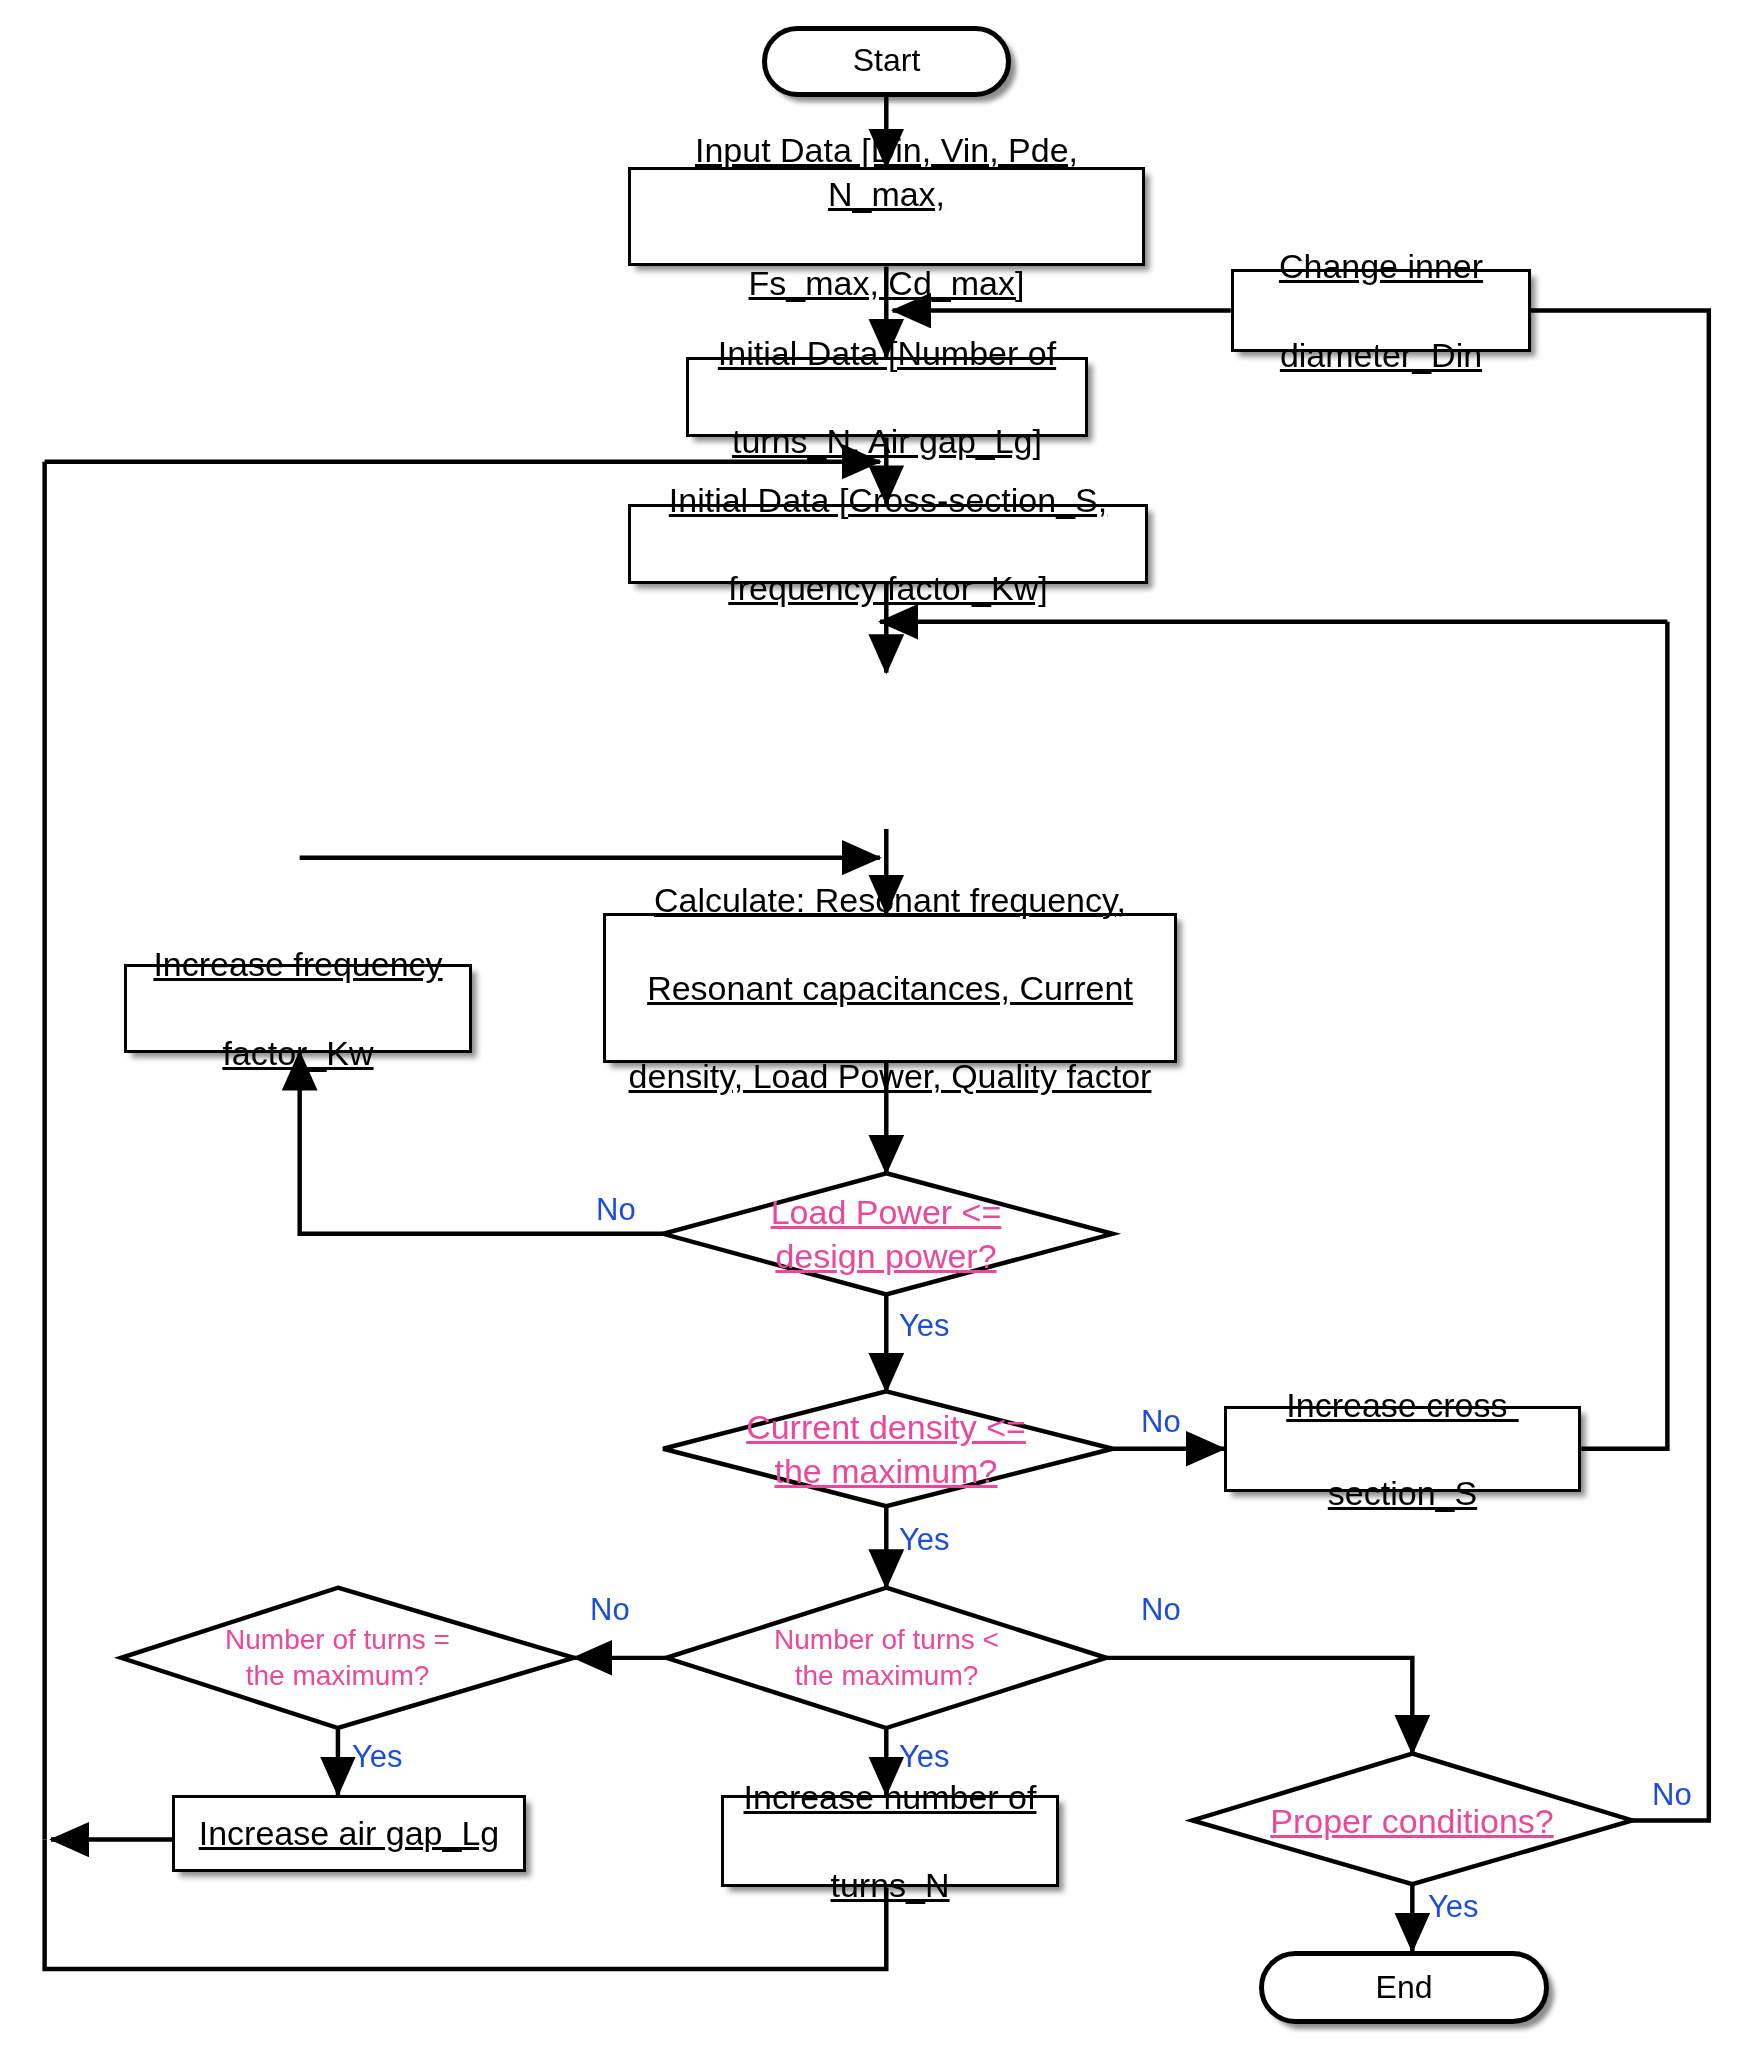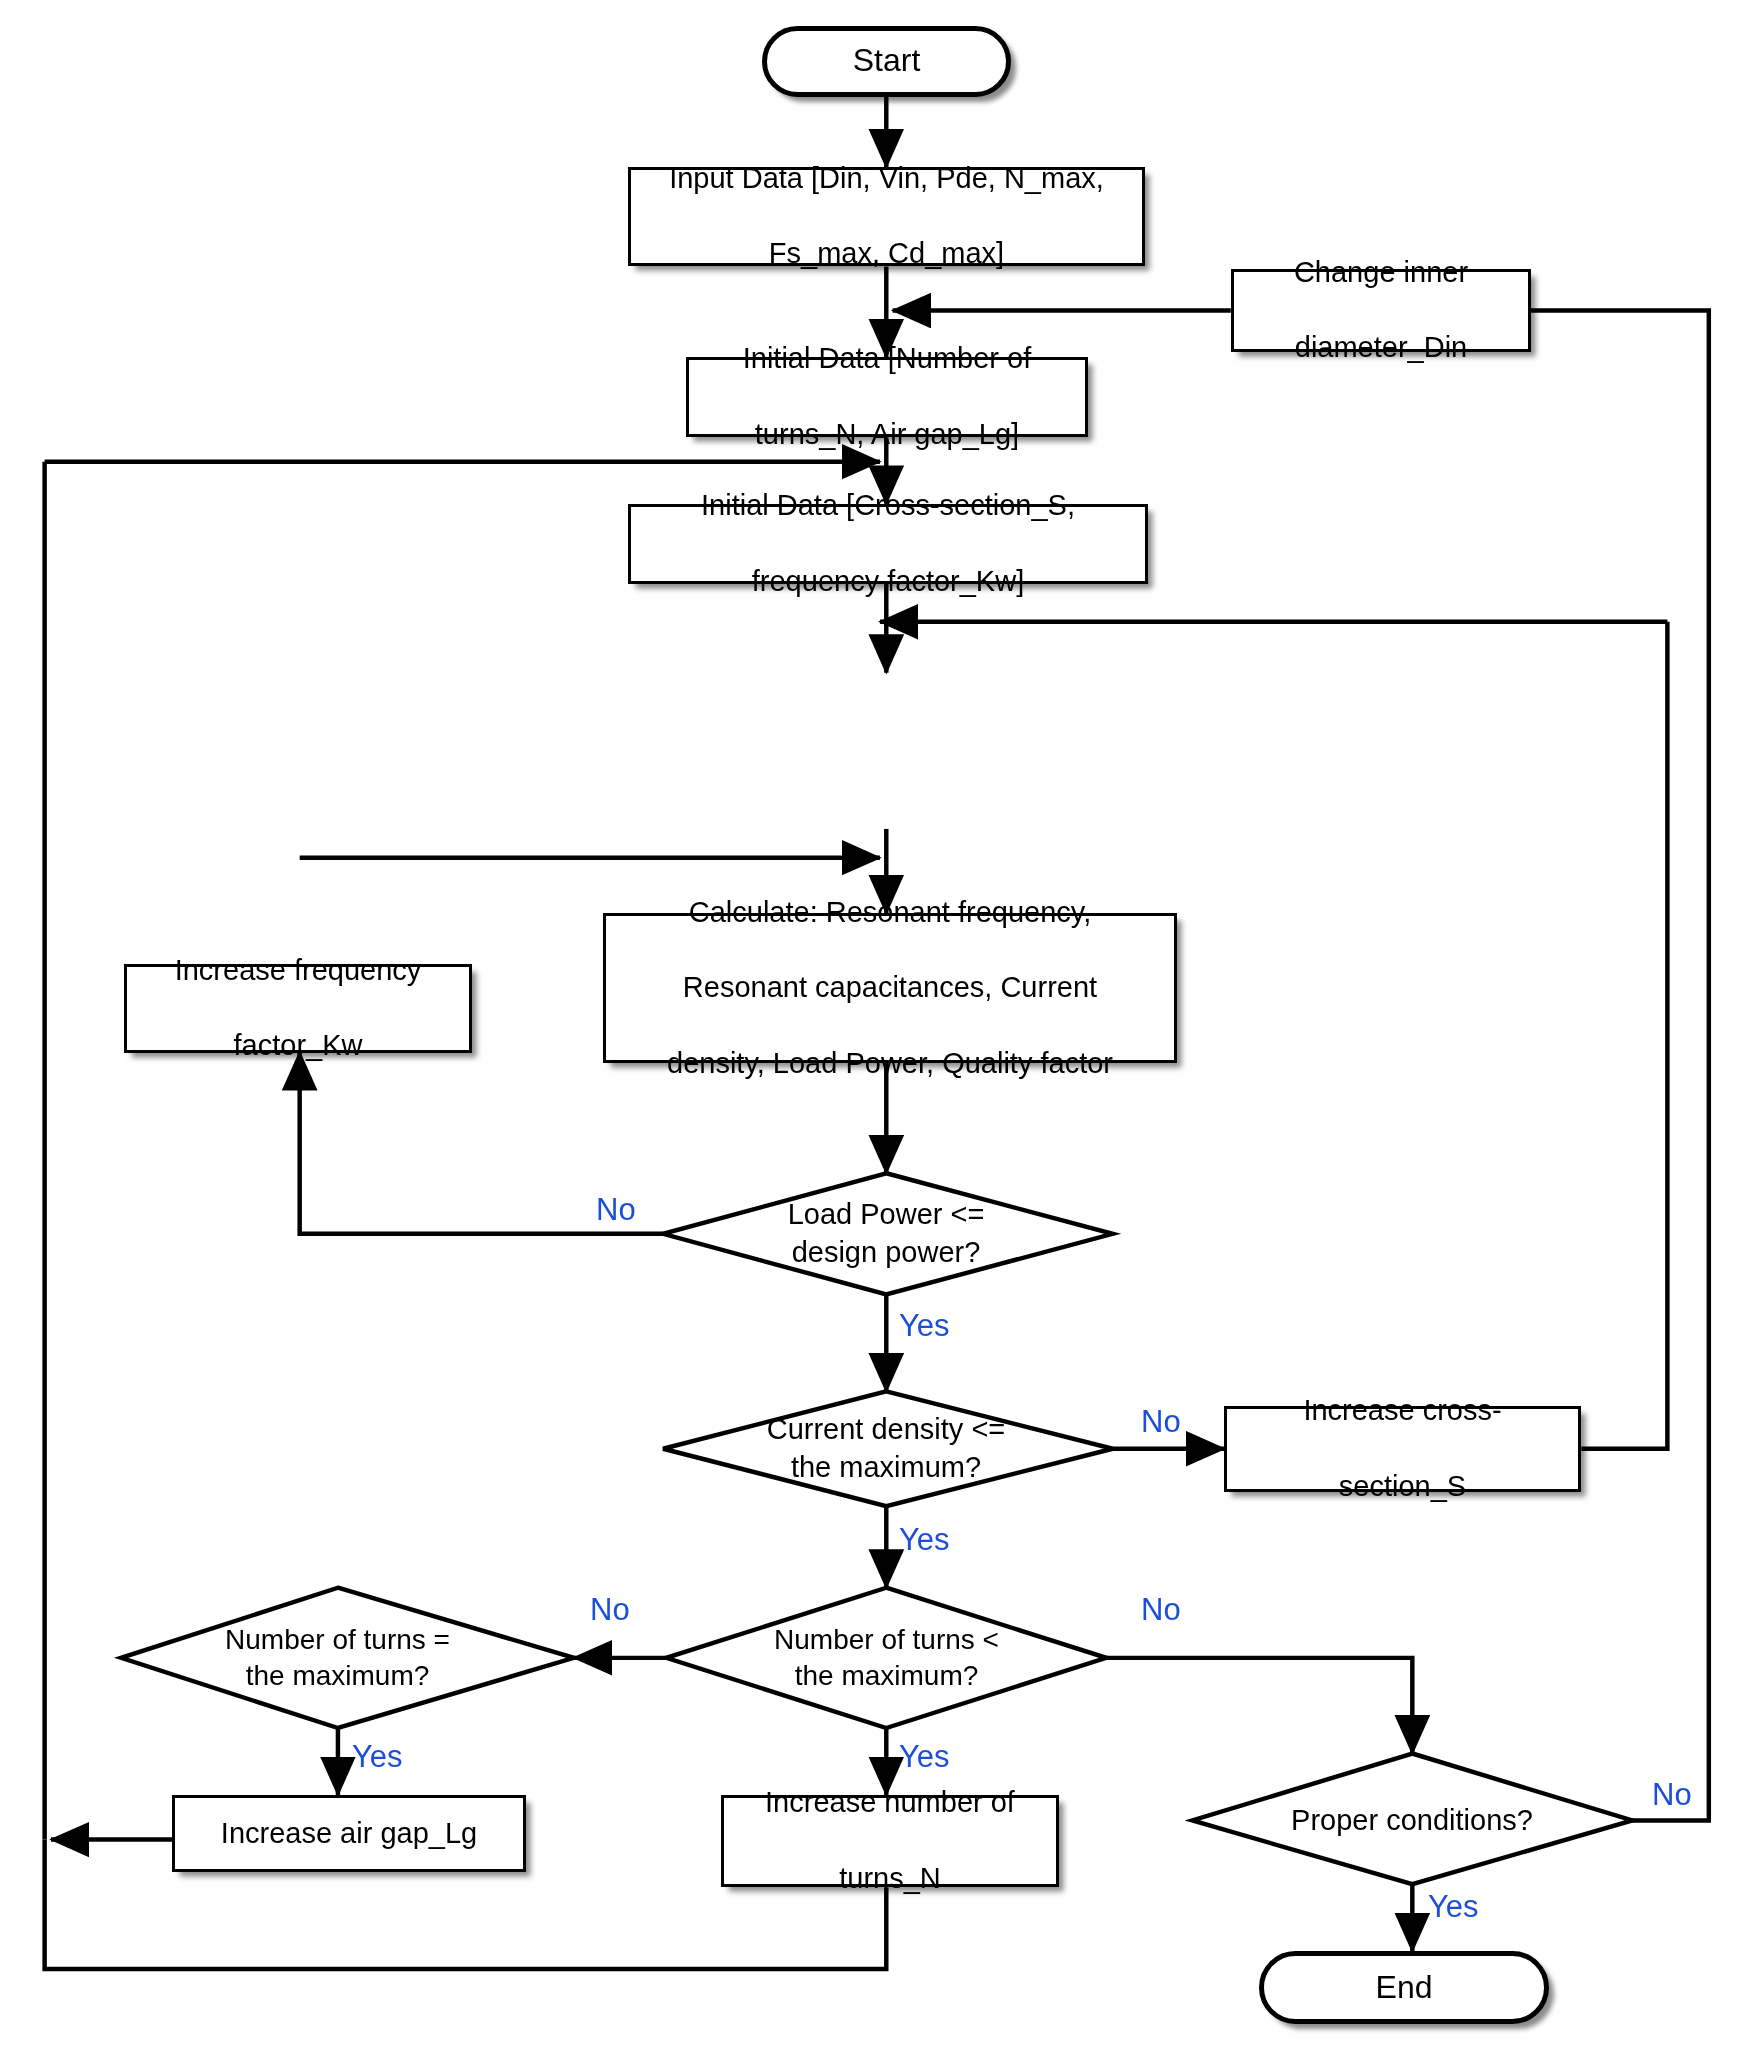--- a/index.html
+++ b/index.html
@@ -3,23 +3,23 @@
 <meta charset="utf-8">
 <style>
   html,body{margin:0;padding:0;background:#ffffff;}
   body{font-family:"Liberation Sans", sans-serif;}
   #canvas{position:relative;width:1724px;height:2066px;background:#fff;overflow:hidden;padding-left:22px;}
   svg#wires{position:absolute;left:0;top:0;width:1756px;height:2066px;}
   .node{position:absolute;box-sizing:border-box;display:flex;align-items:center;justify-content:center;text-align:center;background:#fff;color:#000;line-height:1.30;}
   .proc{border:3.2px solid #000;box-shadow:6.4px 6.4px 5.7px -1.3px rgba(0,0,0,0.45);}
   .term{border:5.1px solid #000;border-radius:6376px;box-shadow:6.4px 6.4px 5.7px -1.3px rgba(0,0,0,0.45);}
   .node span{display:block;padding:0 9px;}
-  .dia-label{position:absolute;inset:0;display:flex;align-items:center;justify-content:center;text-align:center;color:#000000;line-height:1.30;pointer-events:none;}
+  .dia-label{position:absolute;inset:0;display:flex;align-items:center;justify-content:center;text-align:center;color:#ec4899;line-height:1.30;pointer-events:none;}
   .edge-label{position:absolute;color:#1d4ed8;line-height:1;white-space:nowrap;}
-  .f46{font-size:29px;}
+  .f46{font-size:34px;text-decoration:underline;}
   .f44{font-size:28px;}
   .f48{font-size:31px;}
   .f50{font-size:32px;}
 </style>
 </head>
 <body>
 
 <div id="canvas">
 
   <svg id="wires" viewBox="0 0 2754 3240">

